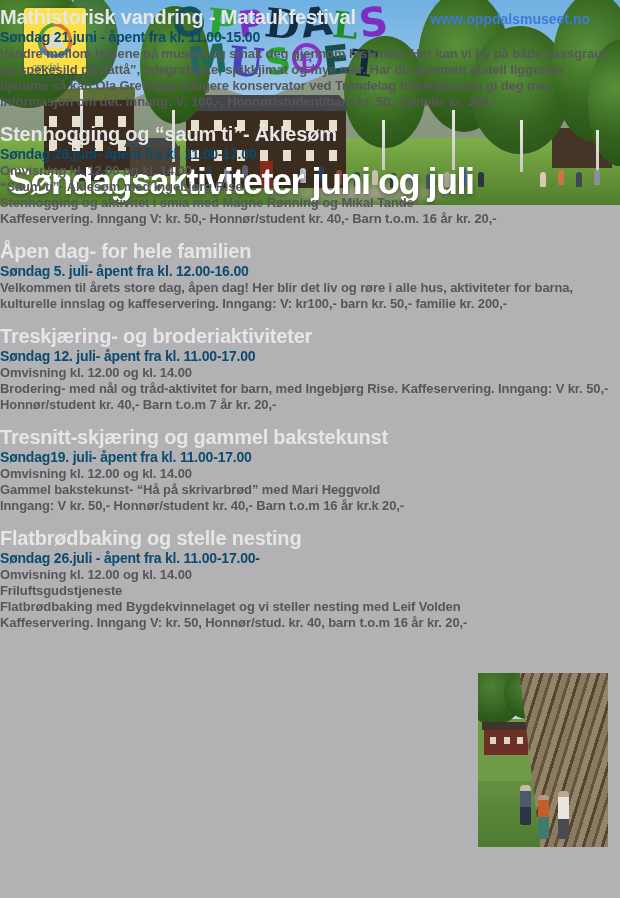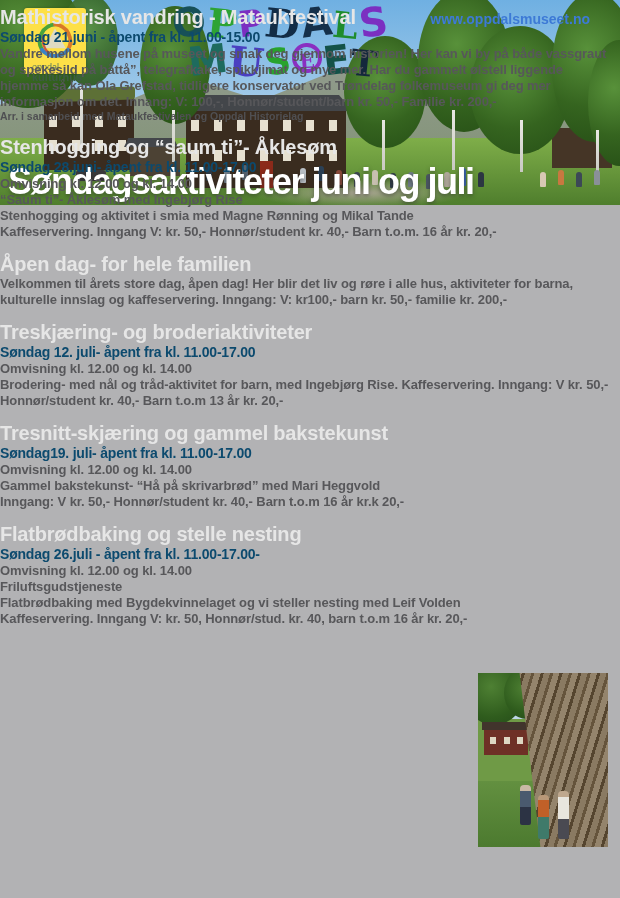--- a/index.html
+++ b/index.html
@@ -161,47 +161,47 @@
 
     <section class="sec" data-interactable="false">
       <div class="head-row">
         <h2 class="sec-heading" data-interactable="false">Mathistorisk vandring - Mataukfestival</h2>
         <span class="website" data-interactable="true">www.oppdalsmuseet.no</span>
       </div>
       <div class="sec-date" data-interactable="false">Søndag 21.juni - åpent fra kl. 11.00-15.00</div>
       <div class="sec-body">
         <p data-interactable="false">Vandre mellom husene på museet og smak deg gjennom historien! Her kan vi by på både vassgraut og spekesild på båttå”, telegrafkake, spikkjimat og mye mer. Har du gammelt ølstell liggende hjemme så kan Ola Grefstad, tidligere konservator ved Trøndelag folkemuseum gi deg mer informasjon om det. Innang: V: 100,-, Honnør/student/barn kr. 50,- Familie kr. 200,-</p>
       </div>
-      <div class="footnote" data-interactable="false">Arr. i samarbeid med Mataukfestivalen og Oppdal Historielag</div>
     </section>
 
     <section class="sec" data-interactable="false">
       <h2 class="sec-heading" data-interactable="false">Stenhogging og “saum ti”- Åklesøm</h2>
       <div class="sec-date" data-interactable="false">Søndag 28.juni- åpent fra kl. 11.00-17.00</div>
       <div class="sec-body">
         <p data-interactable="false">Omvisning kl. 12.00 og kl. 14.00</p>
         <p data-interactable="false">“Saum ti”- Åklesøm med Ingebjørg Rise</p>
         <p data-interactable="false">Stenhogging og aktivitet i smia med Magne Rønning og Mikal Tande</p>
         <p data-interactable="false">Kaffeservering. Inngang V: kr. 50,- Honnør/student kr. 40,- Barn t.o.m. 16 år kr. 20,-</p>
       </div>
     </section>
 
     <section class="sec" data-interactable="false">
       <h2 class="sec-heading" data-interactable="false">Åpen dag- for hele familien</h2>
+      <div class="sec-date" data-interactable="false">Søndag 5. juli- åpent fra kl. 12.00-16.00</div>
       <div class="sec-body">
         <p data-interactable="false">Velkommen til årets store dag, åpen dag! Her blir det liv og røre i alle hus, aktiviteter for barna, kulturelle innslag og kaffeservering. Inngang: V: kr100,- barn kr. 50,- familie kr. 200,-</p>
       </div>
     </section>
 
     <section class="sec" data-interactable="false">
       <h2 class="sec-heading" data-interactable="false">Treskjæring- og broderiaktiviteter</h2>
       <div class="sec-date" data-interactable="false">Søndag 12. juli- åpent fra kl. 11.00-17.00</div>
       <div class="sec-body">
         <p data-interactable="false">Omvisning kl. 12.00 og kl. 14.00</p>
-        <p data-interactable="false">Brodering- med nål og tråd-aktivitet for barn, med Ingebjørg Rise. Kaffeservering. Inngang: V kr. 50,- Honnør/student kr. 40,- Barn t.o.m 13 år kr. 20,-</p>
+        <p data-interactable="false">Brodering- med nål og tråd-aktivitet for barn, med Ingebjørg Rise. Kaffeservering. Inngang: V kr. 50,- Honnør/student kr. 40,- Barn t.o.m 7 år kr. 20,-</p>
       </div>
     </section>
 
     <section class="sec sec5" data-interactable="false">
       <h2 class="sec-heading" data-interactable="false">Tresnitt-skjæring og gammel bakstekunst</h2>
       <div class="sec-date" data-interactable="false">Søndag19. juli- åpent fra kl. 11.00-17.00</div>
       <div class="sec-body">
         <p data-interactable="false">Omvisning kl. 12.00 og kl. 14.00</p>
         <p data-interactable="false">Gammel bakstekunst- “Hå på skrivarbrød” med Mari Heggvold</p>
         <p data-interactable="false">Inngang: V kr. 50,- Honnør/student kr. 40,- Barn t.o.m 16 år kr.k 20,-</p>

